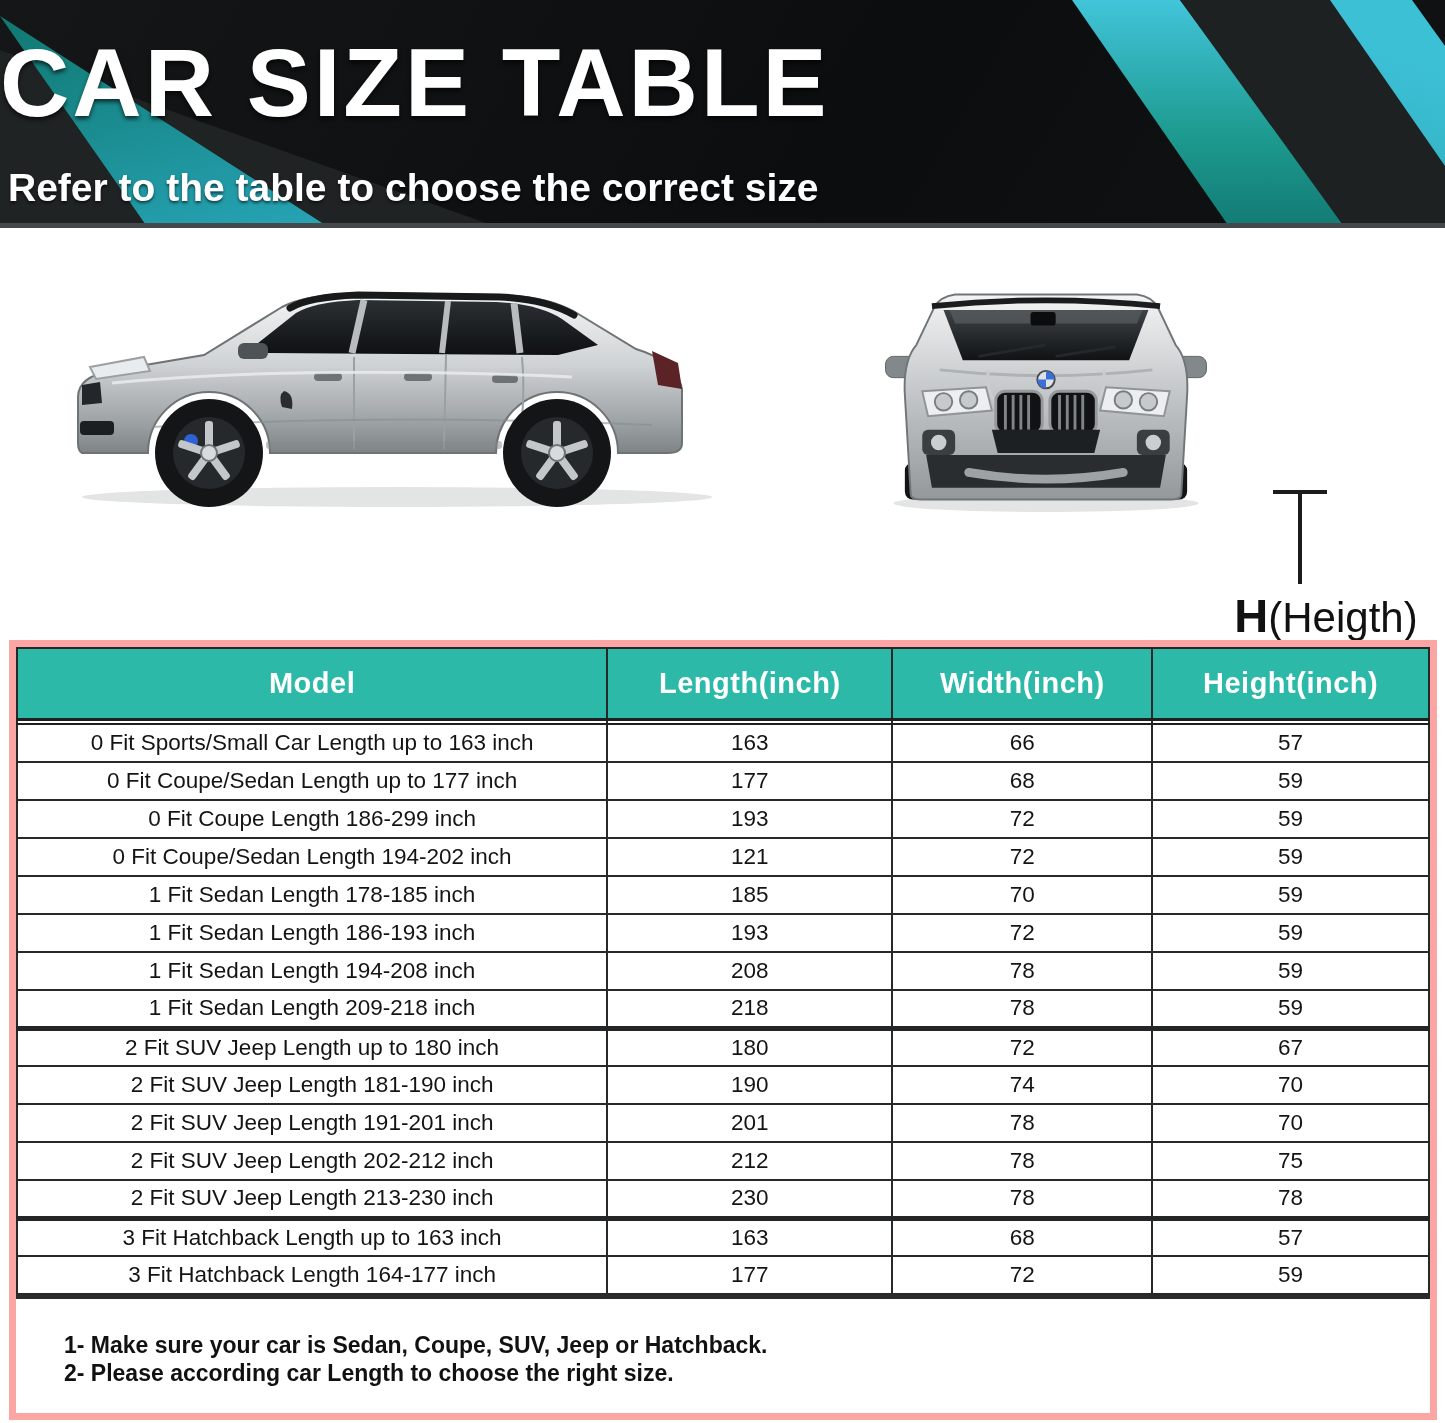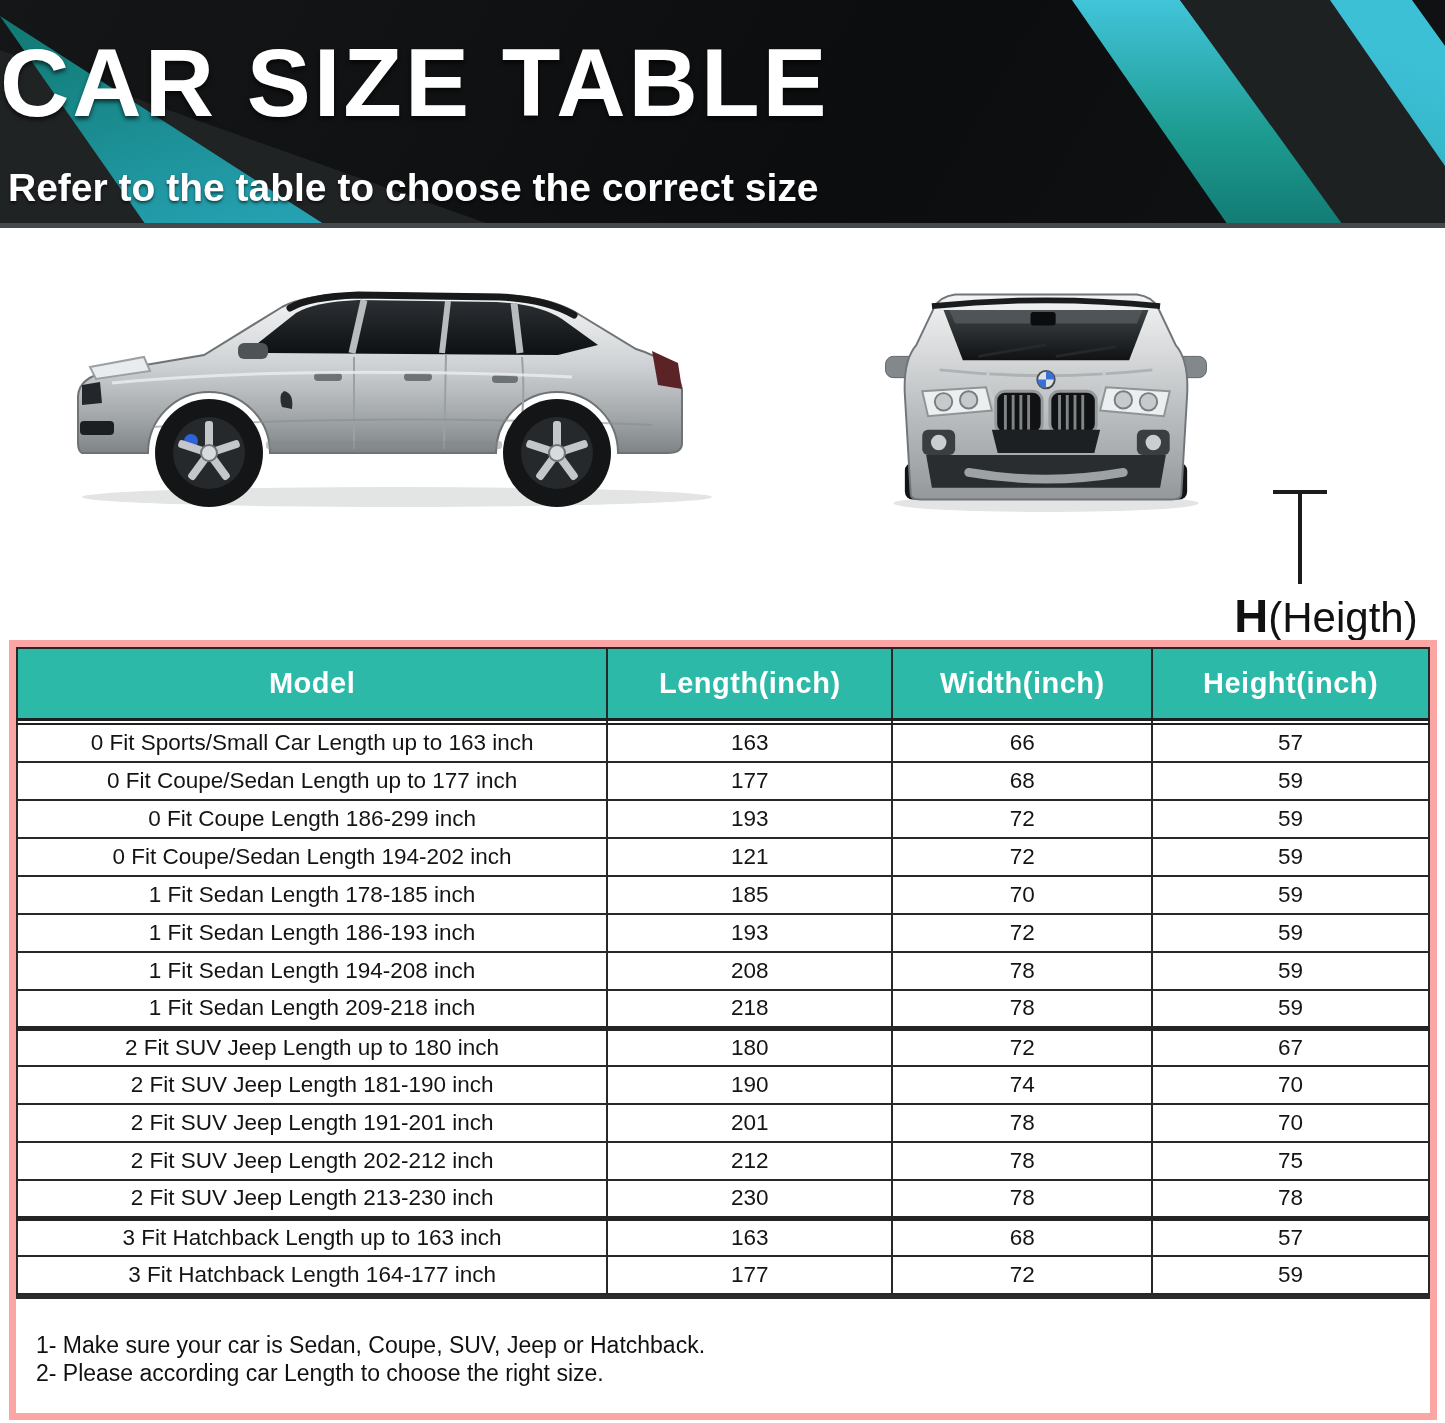--- a/index.html
+++ b/index.html
@@ -64,22 +64,22 @@
   th {
     background:#2cb9a8; color:#fff; height:71px;
     font-size:29px; font-weight:bold; letter-spacing:.5px;
     border-bottom:3px solid #1d1f21;
   }
   tr.gap-row td { height:5px; border-top:3px solid #1d1f21; border-bottom:2px solid #1d1f21; }
   td { height:38px; font-size:22.5px; color:#141414; }
   tr.group-start td { border-top:5px solid #232526; }
 
   .notes {
-    flex:1; border-top:4px solid #2b2b2b; padding:6px 0 0 20px;
-    display:flex; flex-direction:column; justify-content:center; gap:1px;
+    flex:1; border-top:4px solid #2b2b2b; padding:6px 0 0 48px;
+    display:flex; flex-direction:column; justify-content:center; gap:1px;font-weight:bold;
   }
   .notes p { margin:0; font-size:23px; color:#111; }
 </style>
 </head>
 <body>
 
 <div class="page">
 
   <header class="banner">
     <div class="b-shape bs-left-gray"></div>

